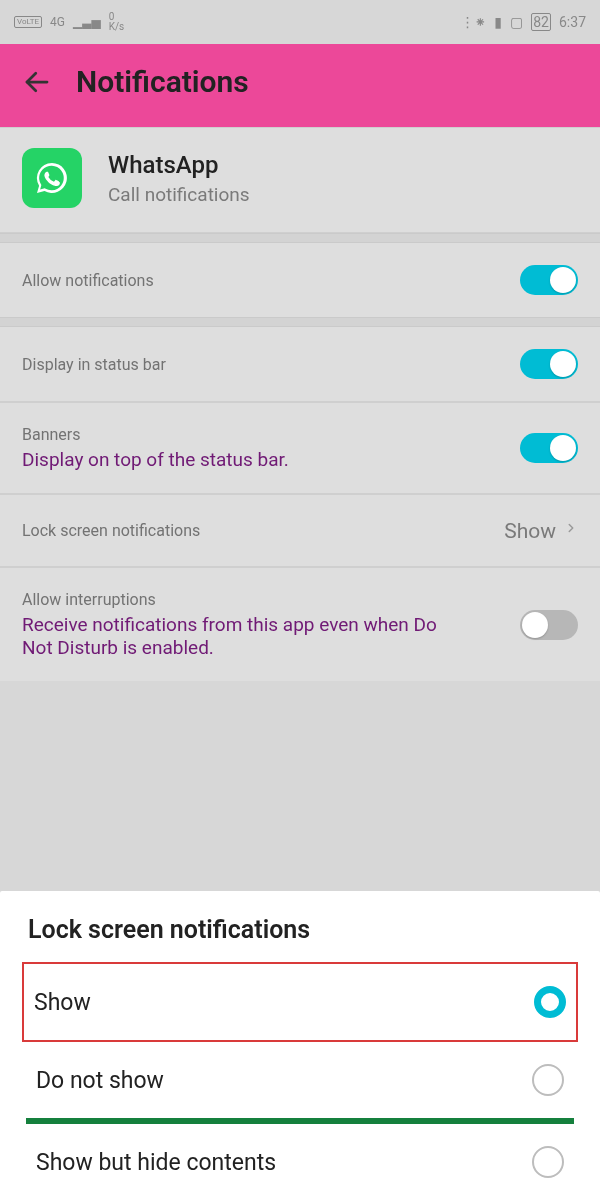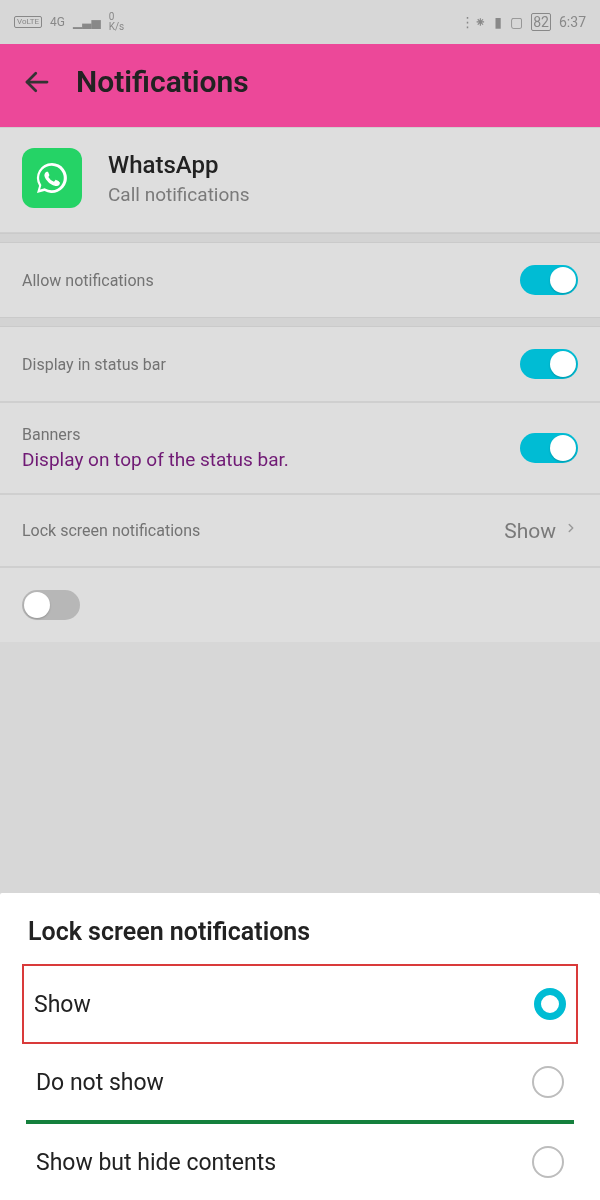--- a/index.html
+++ b/index.html
@@ -129,21 +129,21 @@
     border-top-right-radius: 2px;
   }
   .sheet-title {
     font-size:25px; font-weight:600; color:#222;
     padding: 0 28px 18px 28px;
   }
   .options { padding: 0 26px; }
   .option {
     display:flex; align-items:center; justify-content:space-between;
     padding: 22px 10px;
-    border-bottom:4px solid #15803d;
+    border-bottom:6px solid #15803d;
   }
   .option:last-of-type { border-bottom:none; }
   .option-label { font-size:23px; color:#222; }
   .radio {
     width:32px; height:32px; border-radius:50%;
     border:2px solid #bdbdbd;
     position:relative;
     flex-shrink:0;
   }
   .radio.selected {
@@ -252,20 +252,24 @@
         <span>Show</span>
         <span class="chevron">
           <svg width="14" height="22" viewBox="0 0 24 24" fill="none" stroke="#9a9a9a" stroke-width="2.5" stroke-linecap="round" stroke-linejoin="round">
               <polyline points="9 18 15 12 9 6"></polyline>
             </svg>
         </span>
       </div>
     </div>
 
     <div class="setting">
+      <div class="setting-left">
+        <div class="setting-title">Allow interruptions</div>
+        <div class="setting-sub">Receive notifications from this app even when Do Not Disturb is enabled.</div>
+      </div>
       <div class="toggle off">
           <div class="knob"></div>
         </div>
     </div>
   </div>
 
 </div>
 
 <div class="sheet">
   <div class="sheet-title">Lock screen notifications</div>

